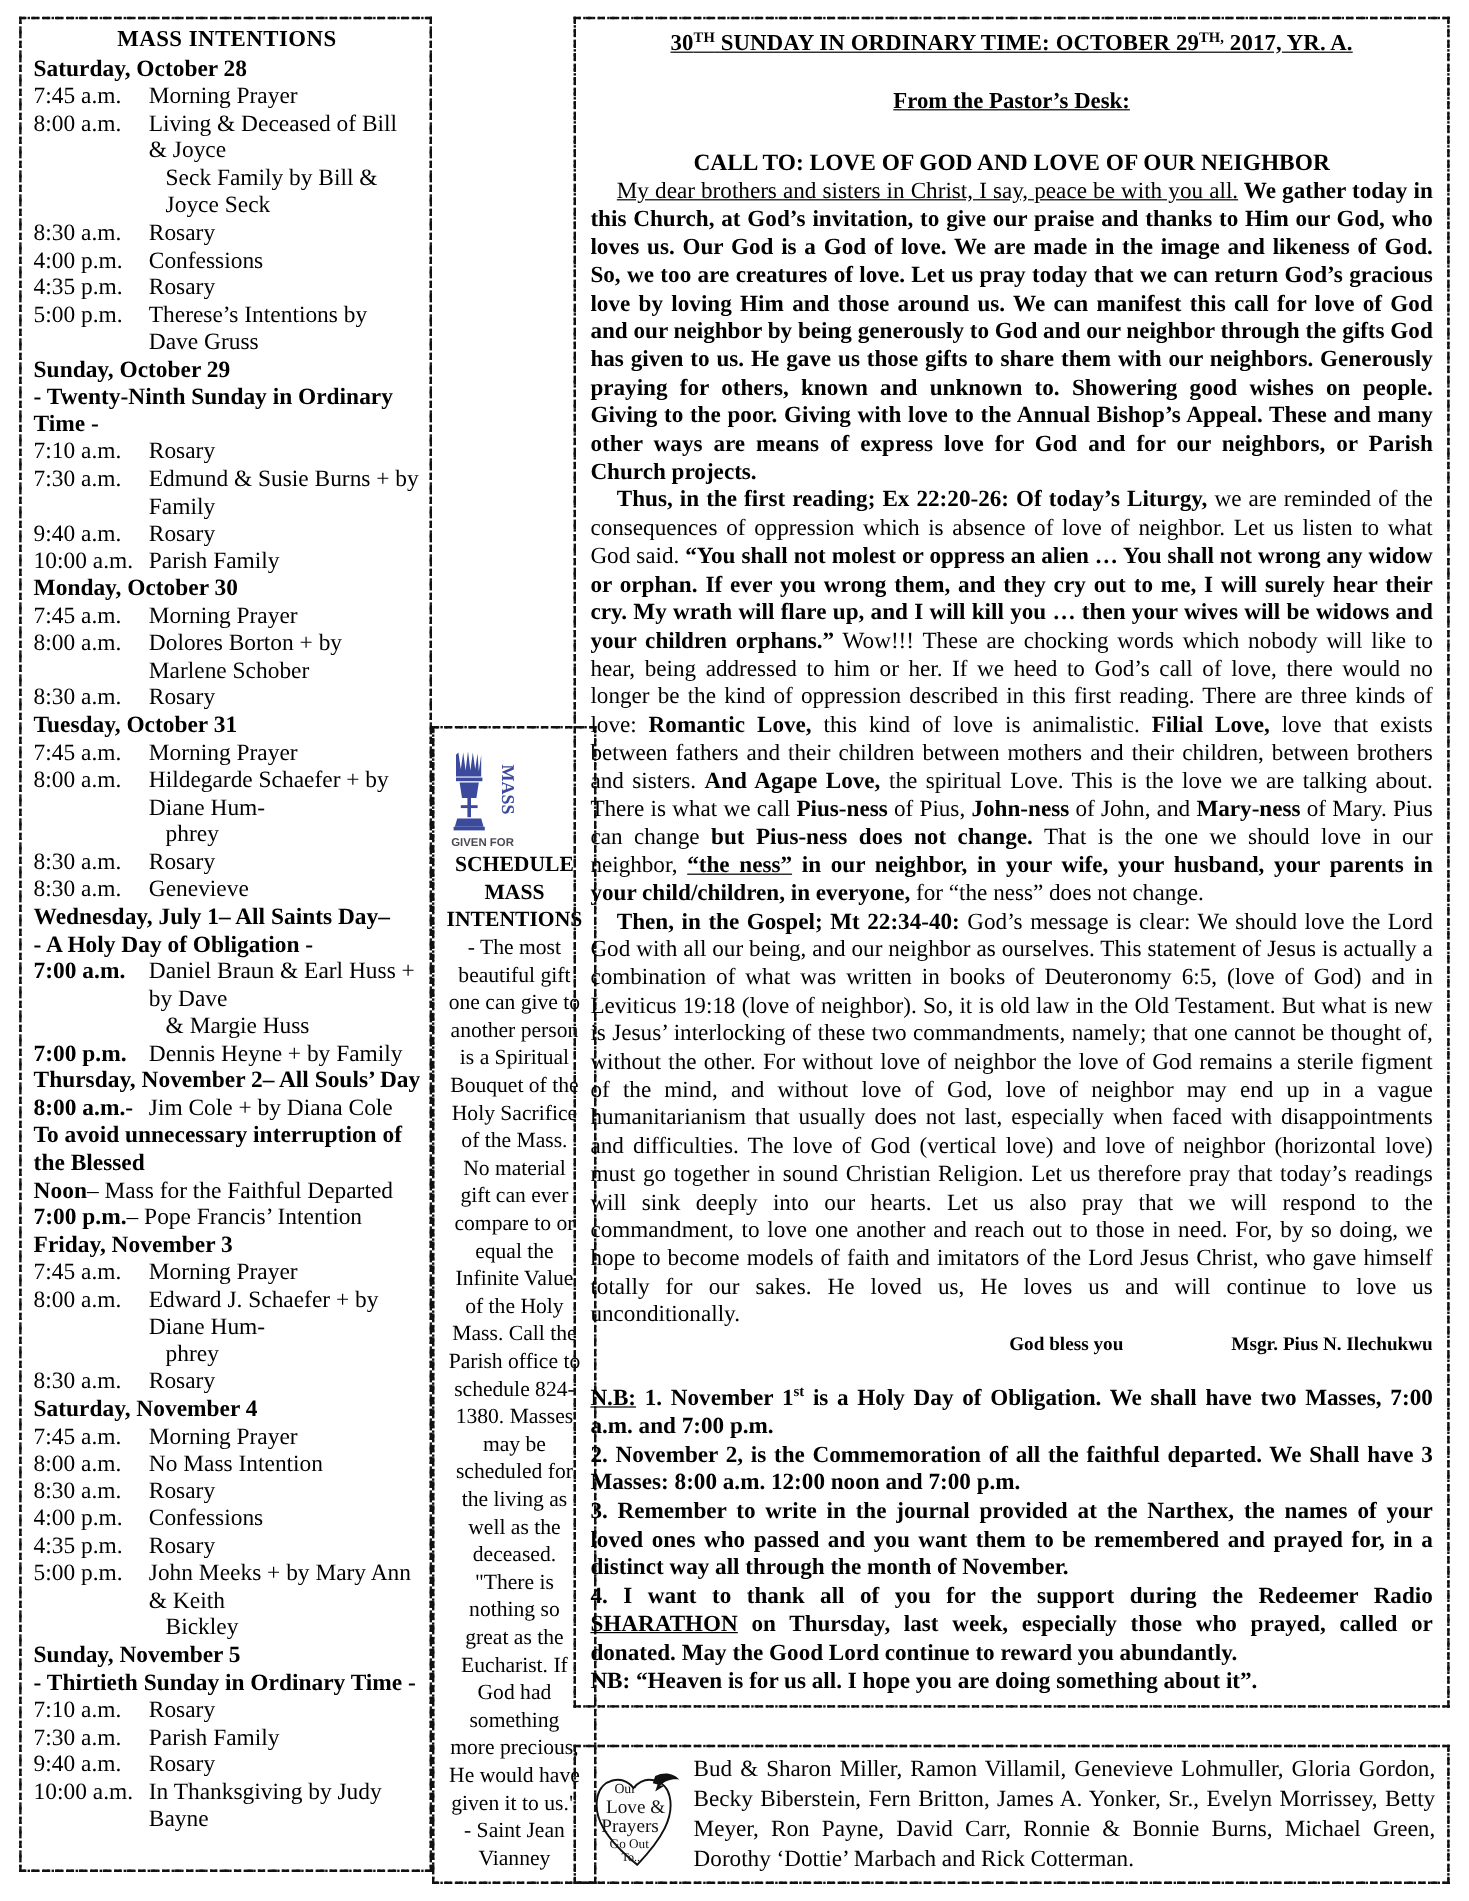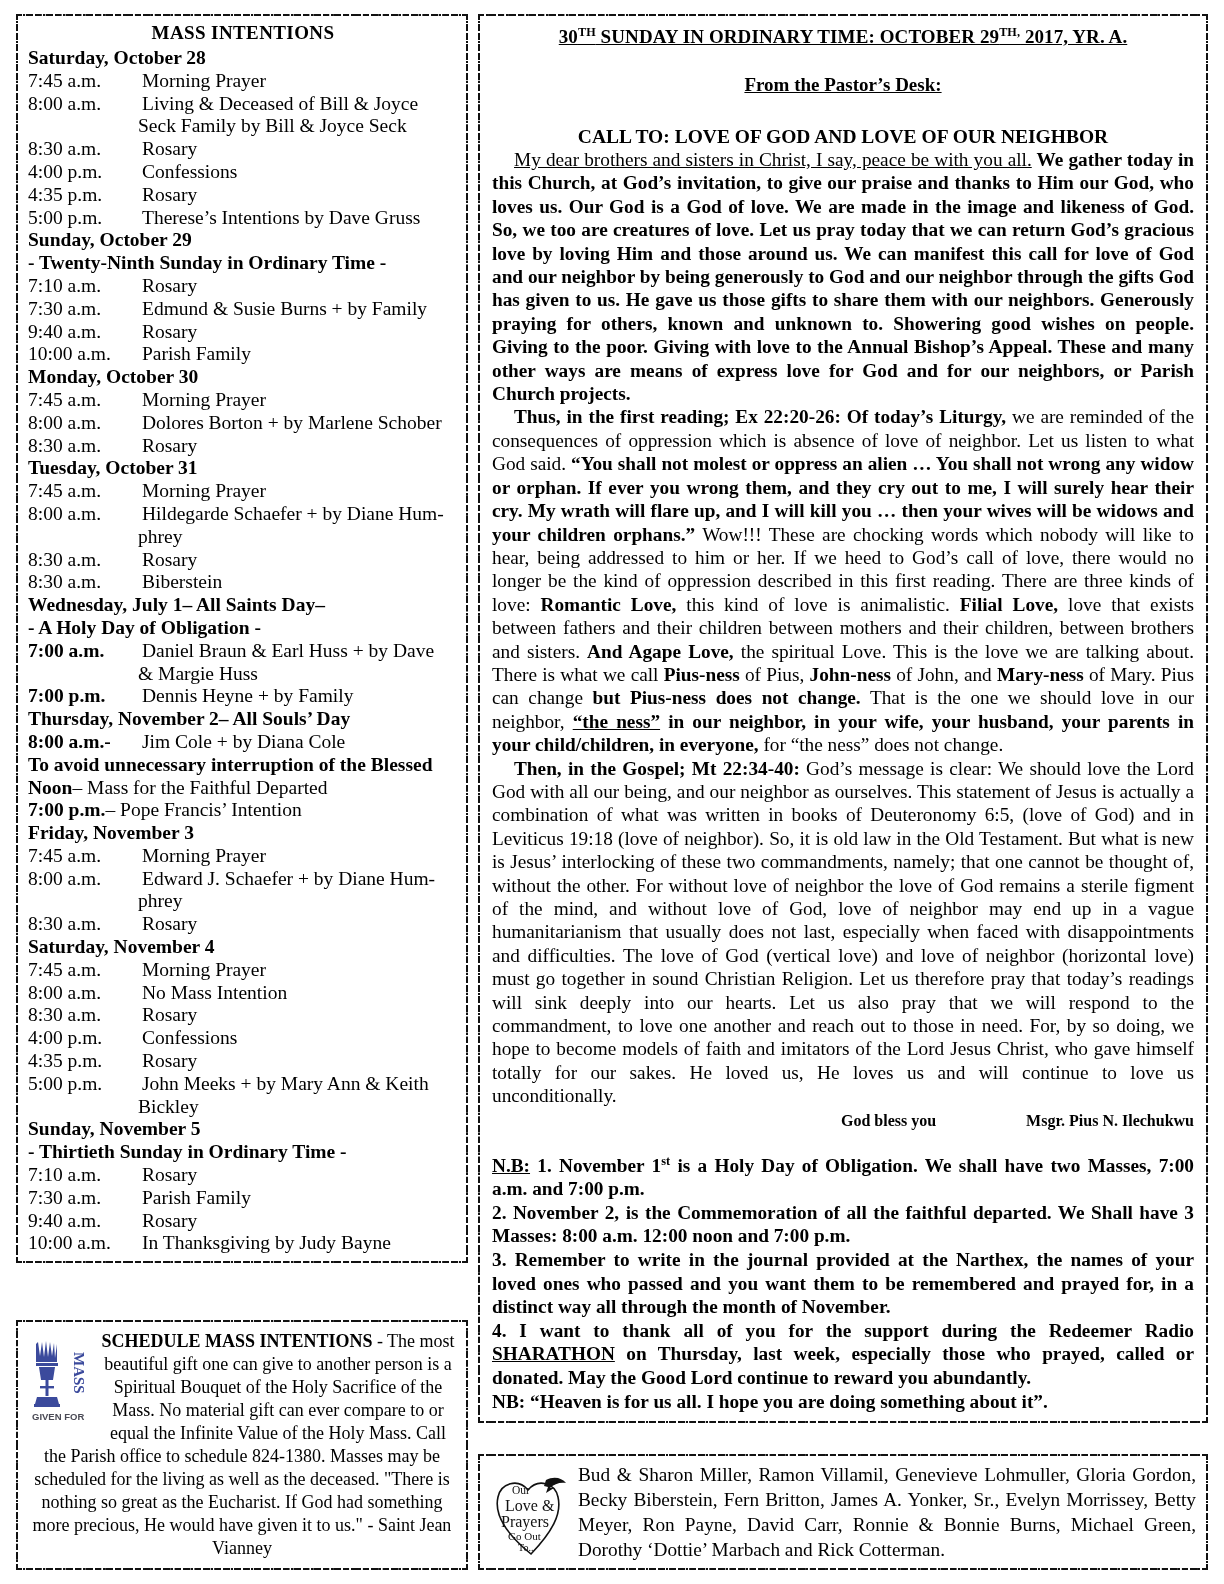--- a/index.html
+++ b/index.html
@@ -21,30 +21,30 @@
     position: relative;
   }
   .dashbox::before {
     content:"";
     position:absolute; left:-2px; right:-2px; top:-2px; bottom:-2px;
     border: 2px dotted #111;
     pointer-events:none;
   }
 
   
-  .left-col { width: 452px; flex: 0 0 452px; display:flex; flex-direction:column; }
+  .left-col { width: 452px; flex: 0 0 452px; display:flex; flex-direction:row; }
   .mass-box { padding: 4px 8px 6px 10px; margin-bottom: 10px; }
   .mass-title {
     text-align: center; font-weight: bold; font-size: 19px;
     letter-spacing: .4px; margin: 2px 0 3px 0;
   }
   .day-head { font-weight: bold; font-size: 19.5px; line-height: 22.8px; white-space: nowrap;}
   .sub-head { font-weight: bold; font-size: 19.5px; line-height: 22.8px; }
   .bold-note { font-weight: bold; font-size: 19.5px; line-height: 22.8px; }
-  .evt { font-size: 19.5px; line-height: 22.8px; display: flex; gap: 18px; }
+  .evt { font-size: 19.5px; line-height: 22.8px; display: flex; }
   .evt .t { flex: 0 0 96px; white-space: nowrap; }
   .evt .d { flex: 1 1 auto; }
   .evt.bt .t { font-weight: bold; }
   .cont-line { font-size: 19.5px; line-height: 22.8px; padding-left: 110px; }
   .inline-note { font-size: 19.5px; line-height: 22.8px; }
   .inline-note b { font-weight: bold; margin-top: 28px; }
 
   
   .sched-box { padding: 8px 10px 8px 10px; margin-top: auto; }
   .sched-inner { font-size: 18px; line-height: 23px; text-align: center; }
@@ -155,21 +155,21 @@
               <span class="t">8:00 a.m.</span>
               <span class="d">Hildegarde Schaefer + by Diane Hum-</span>
             </div>
             <div class="cont-line">phrey</div>
             <div class="evt">
               <span class="t">8:30 a.m.</span>
               <span class="d">Rosary</span>
             </div>
             <div class="evt">
               <span class="t">8:30 a.m.</span>
-              <span class="d">Biberstein</span>
+              <span class="d">Genevieve</span>
             </div>
             <div class="day-head">Wednesday, July 1– All Saints Day–</div>
             <div class="sub-head">- A Holy Day of Obligation -</div>
             <div class="evt bt">
               <span class="t">7:00 a.m.</span>
               <span class="d">Daniel Braun &amp; Earl Huss + by Dave</span>
             </div>
             <div class="cont-line">&amp; Margie Huss</div>
             <div class="evt bt">
               <span class="t">7:00 p.m.</span>

